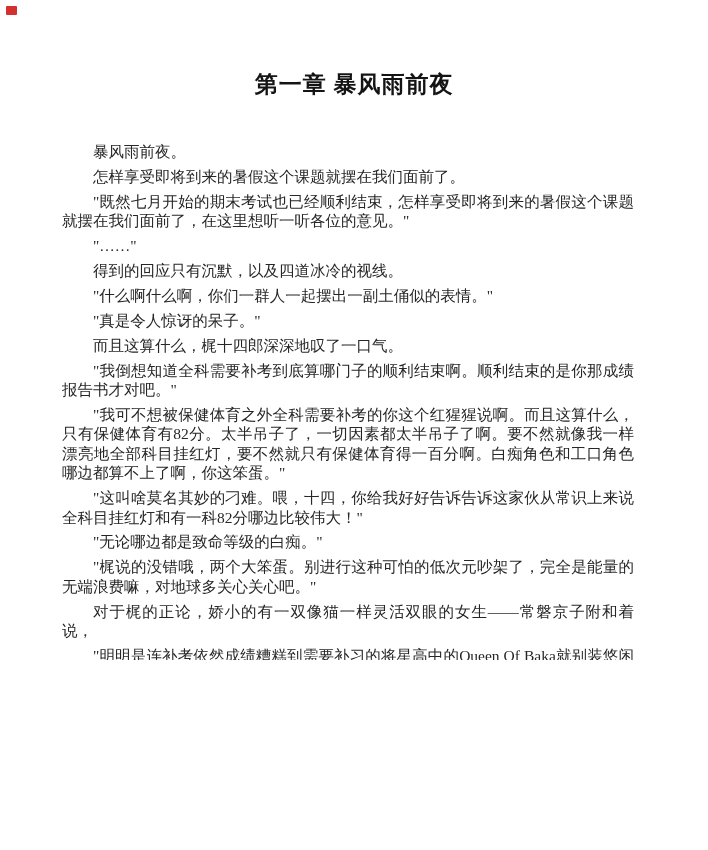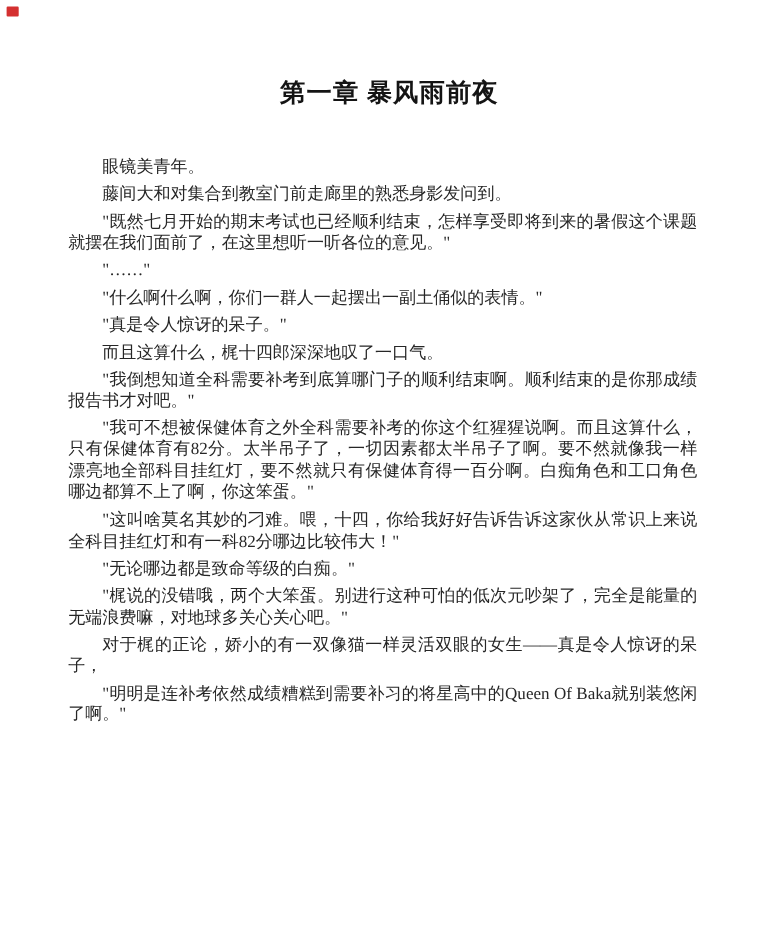--- a/index.html
+++ b/index.html
@@ -48,30 +48,31 @@
 </style>
 </head>
 <body>
 
 <div class="page">
   <span class="corner-mark top-left" style="background: rgb(212, 48, 48);"></span>
 
   <h1 class="chapter-title">第一章 暴风雨前夜</h1>
 
   <div class="body-text">
-      <p class="para">眼镜美青年。</p>
-      <p class="para">藤间大和对集合到教室门前走廊里的熟悉身影发问到。</p>
+      <p class="para">暴风雨前夜。</p>
+      <p class="para">怎样享受即将到来的暑假这个课题就摆在我们面前了。</p>
       <p class="para">"既然七月开始的期末考试也已经顺利结束，怎样享受即将到来的暑假这个课题就摆在我们面前了，在这里想听一听各位的意见。"</p>
       <p class="para">"……"</p>
+      <p class="para">得到的回应只有沉默，以及四道冰冷的视线。</p>
       <p class="para">"什么啊什么啊，你们一群人一起摆出一副土俑似的表情。"</p>
       <p class="para">"真是令人惊讶的呆子。"</p>
       <p class="para">而且这算什么，梶十四郎深深地叹了一口气。</p>
       <p class="para">"我倒想知道全科需要补考到底算哪门子的顺利结束啊。顺利结束的是你那成绩报告书才对吧。"</p>
       <p class="para">"我可不想被保健体育之外全科需要补考的你这个红猩猩说啊。而且这算什么，只有保健体育有82分。太半吊子了，一切因素都太半吊子了啊。要不然就像我一样漂亮地全部科目挂红灯，要不然就只有保健体育得一百分啊。白痴角色和工口角色哪边都算不上了啊，你这笨蛋。"</p>
       <p class="para">"这叫啥莫名其妙的刁难。喂，十四，你给我好好告诉告诉这家伙从常识上来说全科目挂红灯和有一科82分哪边比较伟大！"</p>
       <p class="para">"无论哪边都是致命等级的白痴。"</p>
       <p class="para">"梶说的没错哦，两个大笨蛋。别进行这种可怕的低次元吵架了，完全是能量的无端浪费嘛，对地球多关心关心吧。"</p>
-      <p class="para">对于梶的正论，娇小的有一双像猫一样灵活双眼的女生——真是令人惊讶的呆子，</p>
+      <p class="para">对于梶的正论，娇小的有一双像猫一样灵活双眼的女生——常磐京子附和着说，</p>
       <p class="para">"明明是连补考依然成绩糟糕到需要补习的将星高中的Queen Of Baka就别装悠闲了啊。"</p>
     </div>
 
   <span class="corner-mark bottom-left" style="background: rgb(212, 48, 48);"></span>
 </div>
 
 </body></html>

